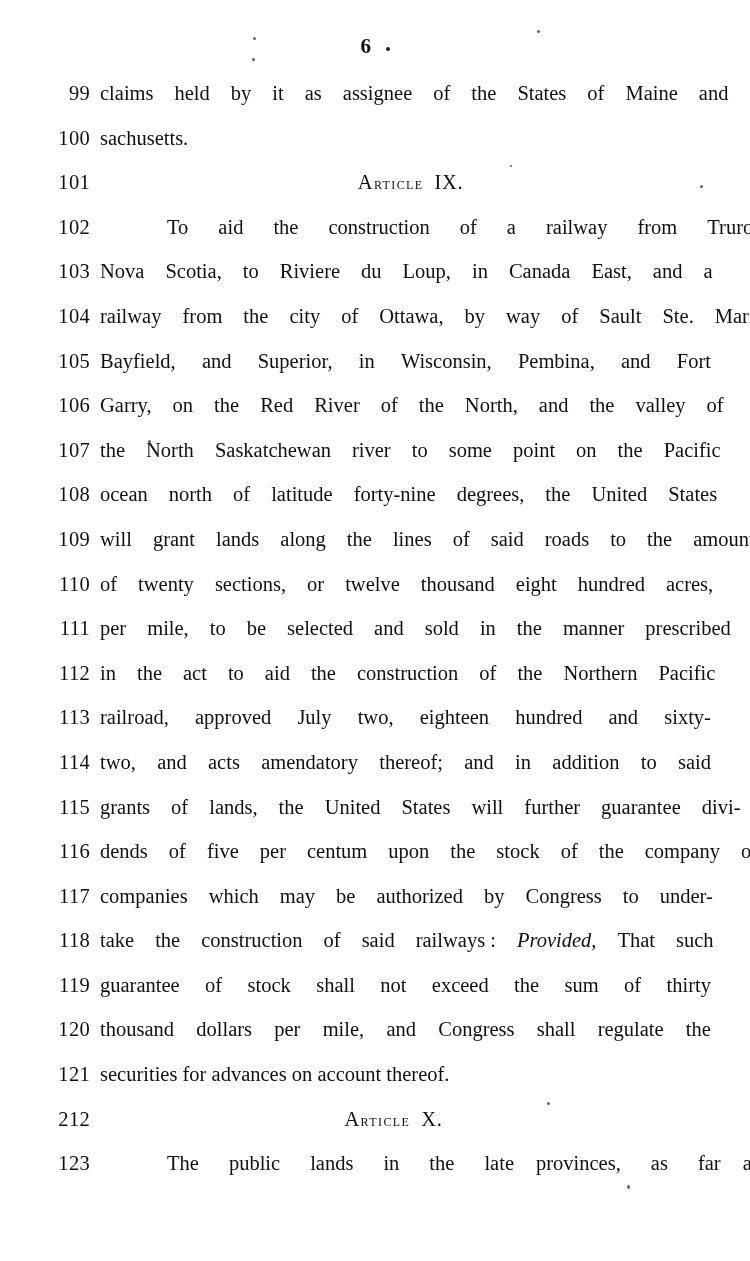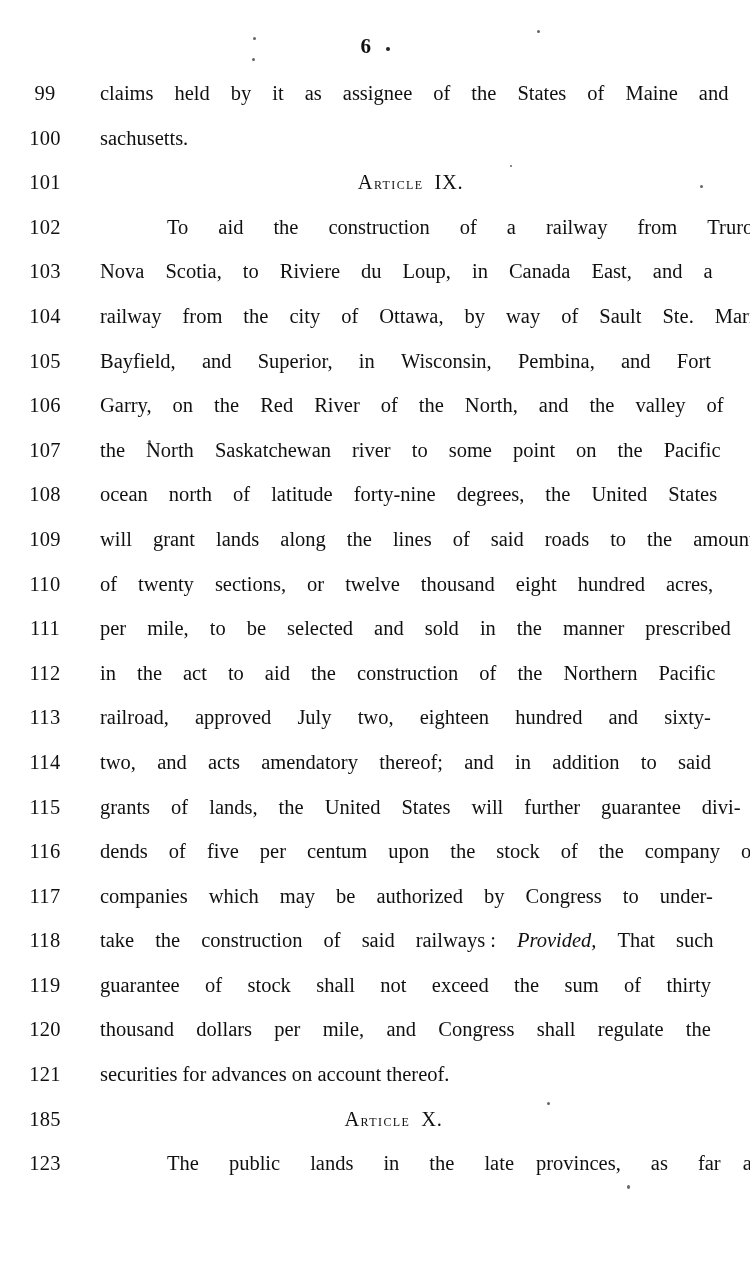--- a/index.html
+++ b/index.html
@@ -59,21 +59,21 @@
   .line-row {
     position: relative;
     height: 44.6px;
   }
 
   .line-no {
     position: absolute;
     left: 0;
     top: 0;
     width: 90px;
-    text-align: center;
+    text-align: right;
     font-size: 20.5px;
     line-height: 30px;
     letter-spacing: 0.3px;
   }
 
   .line-text {
     position: absolute;
     left: 100px;
     top: 0;
     width: 611px;
@@ -459,21 +459,21 @@
           <span class="w">shall</span>
           <span class="w">regulate</span>
           <span class="w">the</span>
         </div>
       </div>
       <div class="line-row">
         <div class="line-no">121</div>
         <div class="line-text flush">securities for advances on account thereof.</div>
       </div>
       <div class="line-row" id="article-x-row">
-        <div class="line-no">185</div>
+        <div class="line-no">212</div>
         <div class="line-text heading"><span class="artword"><span class="big">A</span><span class="sc">RTICLE</span></span><span class="artnum">X.</span></div>
       </div>
       <div class="line-row">
         <div class="line-no">123</div>
         <div class="line-text justify" style="justify-content: flex-start;">
           <span class="lead-gap" style="display: inline-block; width: 46px; flex: 0 0 46px;"></span>
           <span class="w" style="margin-right: 9px;">The</span>
           <span class="w" style="margin-right: 9px;">public</span>
           <span class="w" style="margin-right: 9px;">lands</span>
           <span class="w" style="margin-right: 9px;">in</span>

